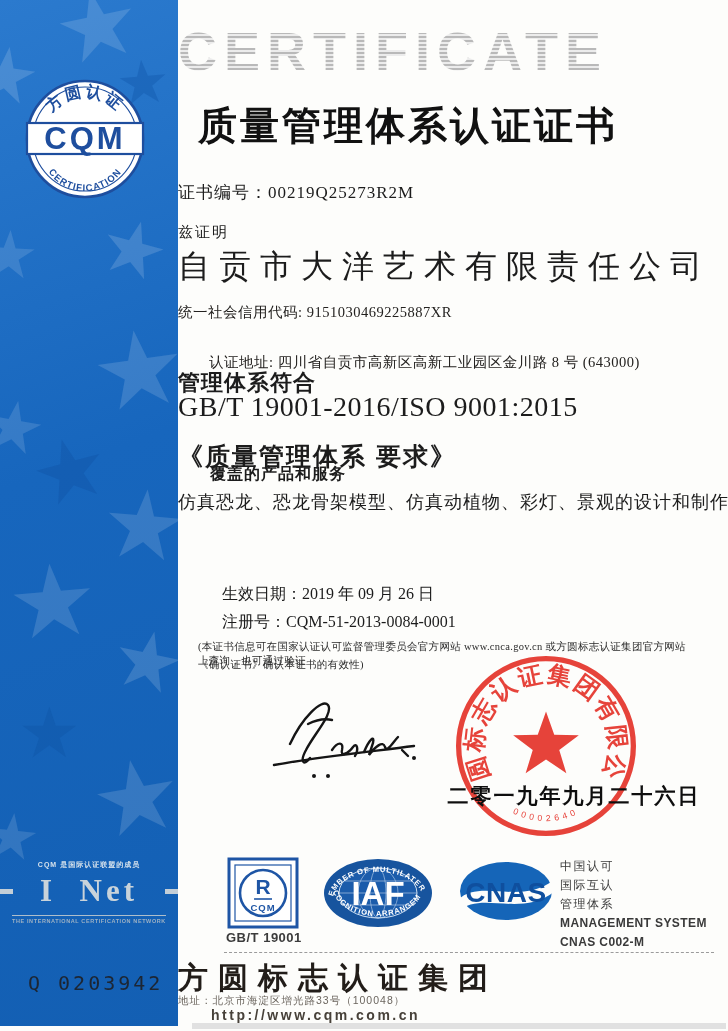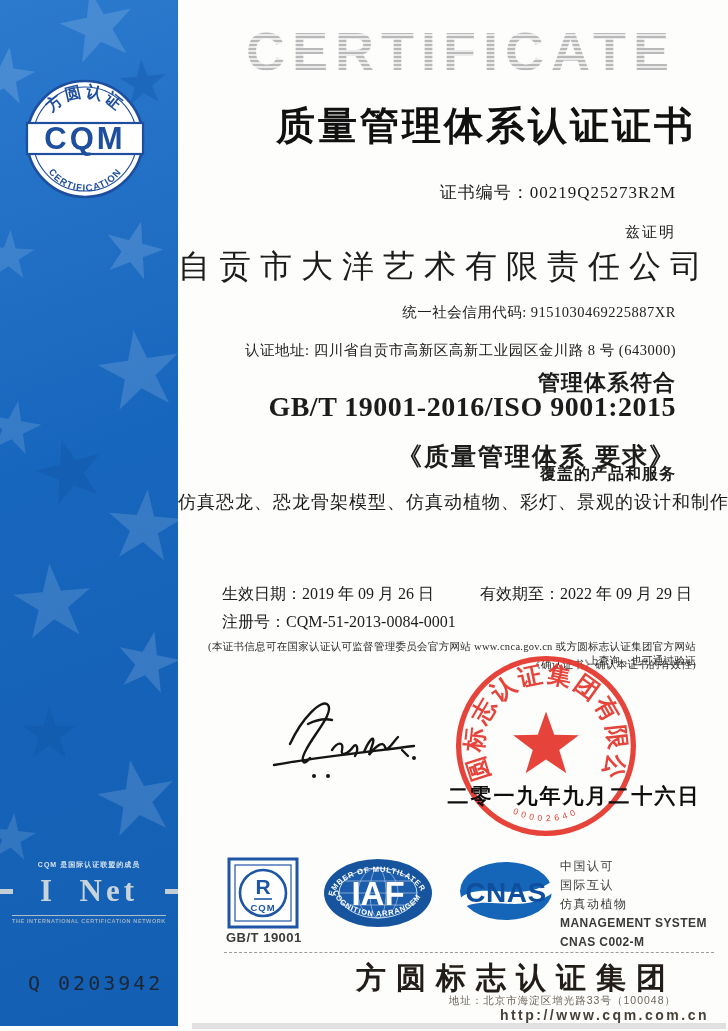--- a/index.html
+++ b/index.html
@@ -18,37 +18,37 @@
   .star::before { content:"★"; font-family:"DejaVu Sans", sans-serif; }
   .cqm-logo { position:absolute; left:24px; top:78px; }
   .iqnet { position:absolute; left:0; top:860px; width:178px; text-align:center; }
   .iqnet-caption { font-family:"Liberation Sans", sans-serif; font-size:7px; letter-spacing:1px; color:#d6e2ec; font-weight:bold; }
   .iqnet-row { display:flex; align-items:center; justify-content:center; gap:27px; margin-top:3px; }
   .iqnet-dash { width:24px; height:5px; background:#c3ced7; }
   .iqnet-label { font-family:"Liberation Serif", serif; font-weight:bold; font-size:31px; color:#c9d3da; letter-spacing:4px; white-space:pre; }
   .iqnet-sub { display:inline-block; margin-top:2px; padding-top:2px; border-top:1px solid #aebecb; font-family:"Liberation Sans", sans-serif; font-size:5.5px; letter-spacing:.6px; color:#9db1c4; font-weight:bold; }
   .serial { position:absolute; left:28px; top:971px; font-family:"DejaVu Sans Mono", monospace; font-size:20px; letter-spacing:3px; color:#1d2633; }
   
-  .abs { position:absolute; left:178px; width:498px; text-align:right; }
+  .abs { position:absolute; left:178px; width:498px; text-align:left; }
   .watermark {
     top:20px; font-family:"Liberation Sans", sans-serif; font-weight:bold;
     font-size:54px; letter-spacing:7px;
     background:repeating-linear-gradient(0deg,#b9b9b9 0 2px,#ececec 2px 4px);
     -webkit-background-clip:text; background-clip:text; color:transparent;
   }
   .title { top:99px; font-family:"Liberation Sans", sans-serif; font-weight:bold; font-size:39px; letter-spacing:3px; color:#111;margin-left:20px; }
   .cert-line { top:181px; font-size:17px; letter-spacing:1px; }
   .declare { top:223px; font-size:15px; letter-spacing:2px; }
   .company { top:245px; font-size:32px; letter-spacing:9px; white-space:nowrap; }
   .detail { font-size:14.5px; letter-spacing:.5px; color:#23211f; }
-  .d1 { top:303px; } .d2 { top:323px; } .d3 { top:341px; }
+  .d1 { top:303px; } .d2 { top:323px; } .d3 { top:353px;margin-left:31px; }
   .conform { top:368px; font-size:22px; font-weight:bold; letter-spacing:1px; }
-  .standard { top:391px; font-size:28px; font-weight:bold; letter-spacing:.5px; }
+  .standard { top:391px; font-size:28px; font-weight:normal; letter-spacing:.5px; }
   .std-name { top:440px; font-family:"Liberation Sans", sans-serif; font-weight:bold; font-size:25px; letter-spacing:2px; }
-  .scope-label { top:464px; font-size:16px; font-weight:bold; letter-spacing:1px; }
+  .scope-label { top:464px; font-size:16px; font-weight:bold; letter-spacing:1px;padding-left:32px; }
   .scope { top:490px; font-size:18px; letter-spacing:1px; white-space:nowrap; }
   .date-row { top:584px; left:222px; width:470px; display:flex; justify-content:space-between; text-align:left; font-size:16px; }
   .reg-line { top:612px; left:222px; width:470px; text-align:left; font-size:16px; }
   .fine { font-size:10.5px; color:#2a2a2a; letter-spacing:.3px;margin-left:20px; }
   .f1 { top:640px; } .f2 { top:658px; }
   .signature { position:absolute; left:262px; top:690px; }
   .stamp { position:absolute; left:450px; top:650px; opacity:.93; }
   .issue-date { position:absolute; left:444px; top:782px; width:260px; font-size:21px; font-weight:bold; letter-spacing:2px; text-align:center; color:#0e0e0e; z-index:5; }
   
   .cqm-mark { position:absolute; left:226px; top:856px; }
@@ -130,21 +130,20 @@
 
   <div class="abs conform">管理体系符合</div>
   <div class="abs standard">GB/T 19001-2016/ISO 9001:2015</div>
   <div class="abs std-name">《质量管理体系  要求》</div>
 
   <div class="abs scope-label">覆盖的产品和服务</div>
   <div class="abs scope">仿真恐龙、恐龙骨架模型、仿真动植物、彩灯、景观的设计和制作</div>
 
   <div class="abs date-row">
     <span><span>生效日期：</span><span>2019 年 09 月 26 日</span></span>
-    <span><span>有效期至：</span><span>2022 年 09 月 29 日</span></span>
   </div>
   <div class="abs reg-line">
     <span>注册号：</span><span>CQM-51-2013-0084-0001</span>
   </div>
 
   <div class="abs fine f1">(本证书信息可在国家认证认可监督管理委员会官方网站 www.cnca.gov.cn 或方圆标志认证集团官方网站上查询，也可通过验证</div>
   <div class="abs fine f2">《确认证书》确认本证书的有效性)</div>
 
   <svg class="signature" width="180" height="95" viewBox="0 0 180 95">
     <g fill="none" stroke="#151515" stroke-width="2.4" stroke-linecap="round">
@@ -212,21 +211,21 @@
 
   <svg class="cnas-logo" width="96" height="62" viewBox="0 0 96 62">
     <ellipse cx="48" cy="31" rx="46" ry="29" fill="#1565b8"></ellipse>
     <path d="M 0,40 C 22,18 62,46 96,20 L 96,32 C 62,58 22,30 0,52 Z" fill="#fdfdfb"></path>
     <text x="48" y="42" text-anchor="middle" font-family="Liberation Sans, sans-serif" font-size="28" font-weight="bold" letter-spacing="0.5" fill="#0f4f9e">CNAS</text>
   </svg>
 
   <div class="cnas-text">
     <div>中国认可</div>
     <div>国际互认</div>
-    <div>仿真动植物</div>
+    <div>管理体系</div>
     <div class="en">MANAGEMENT SYSTEM</div>
     <div class="en">CNAS C002-M</div>
   </div>
 
   <div class="divider"></div>
 
   <div class="abs org-name">方圆标志认证集团</div>
   <div class="abs org-addr">地址：北京市海淀区增光路33号（100048）</div>
   <div class="abs org-url">http://www.cqm.com.cn</div>
 

